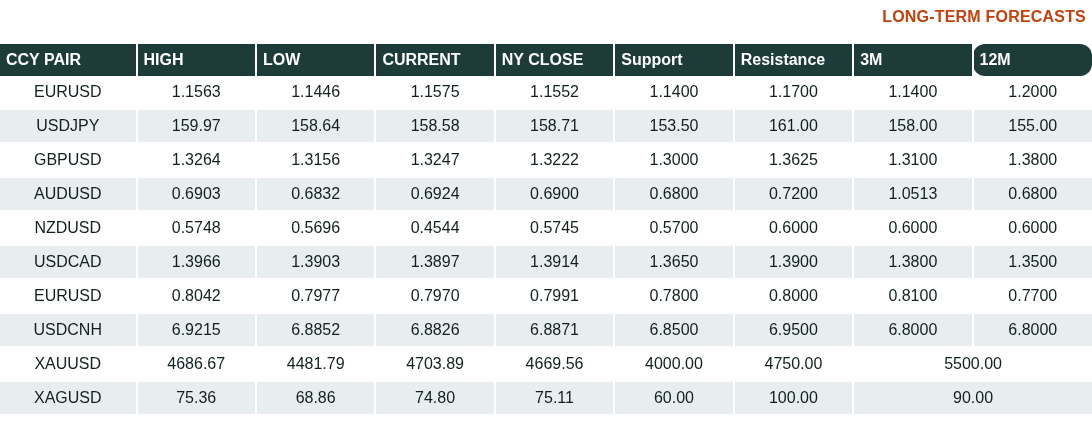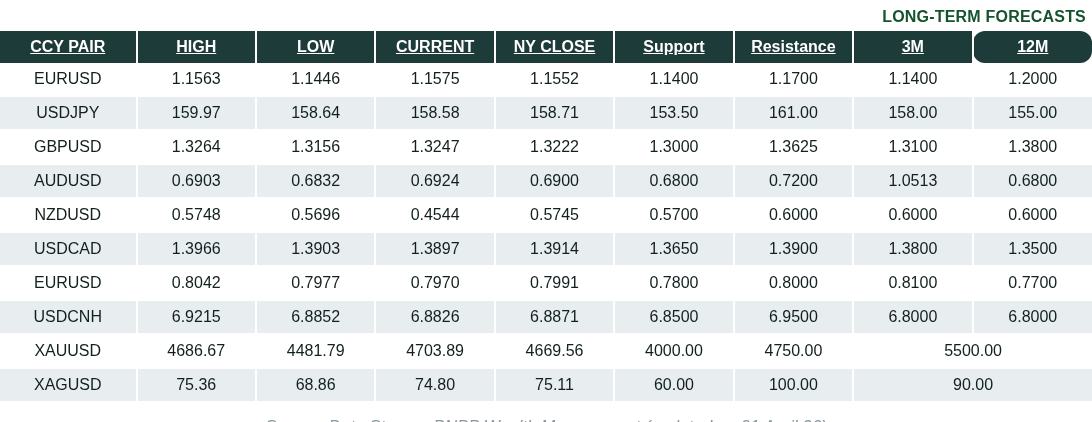--- a/index.html
+++ b/index.html
@@ -16,41 +16,40 @@
   }
   .wrap {
     width: 1092px;
     box-sizing: border-box;
     padding: 0;
   }
   .lt-header {
     text-align: right;
     font-size: 16px;
     font-weight: bold;
-    color: #14532d;
+    color: #c2410c;
     letter-spacing: 0.2px;
-    padding: 8px 6px 5px 0;
+    padding: 8px 6px 18px 0;
     line-height: 1.1;
   }
   table.fx {
     width: 1092px;
     border-collapse: collapse;
     table-layout: fixed;
     font-size: 16px;
   }
   table.fx th {
     background: #1c3b39;
     color: #ffffff;
     font-weight: bold;
     font-size: 16px;
     padding: 7px 6px;
     border-right: 2px solid #ffffff;
-    text-align: center;
+    text-align: left;
     white-space: nowrap;
-    text-decoration: underline;
   }
   table.fx th:last-child { border-right: none; border-radius: 12px; }
   table.fx td {
     padding: 7px 10px;
     text-align: center;
     border-right: 2px solid #ffffff;
     border-bottom: 2px solid #ffffff;
     white-space: nowrap;
     font-size: 16px;
     color: #12201f;

